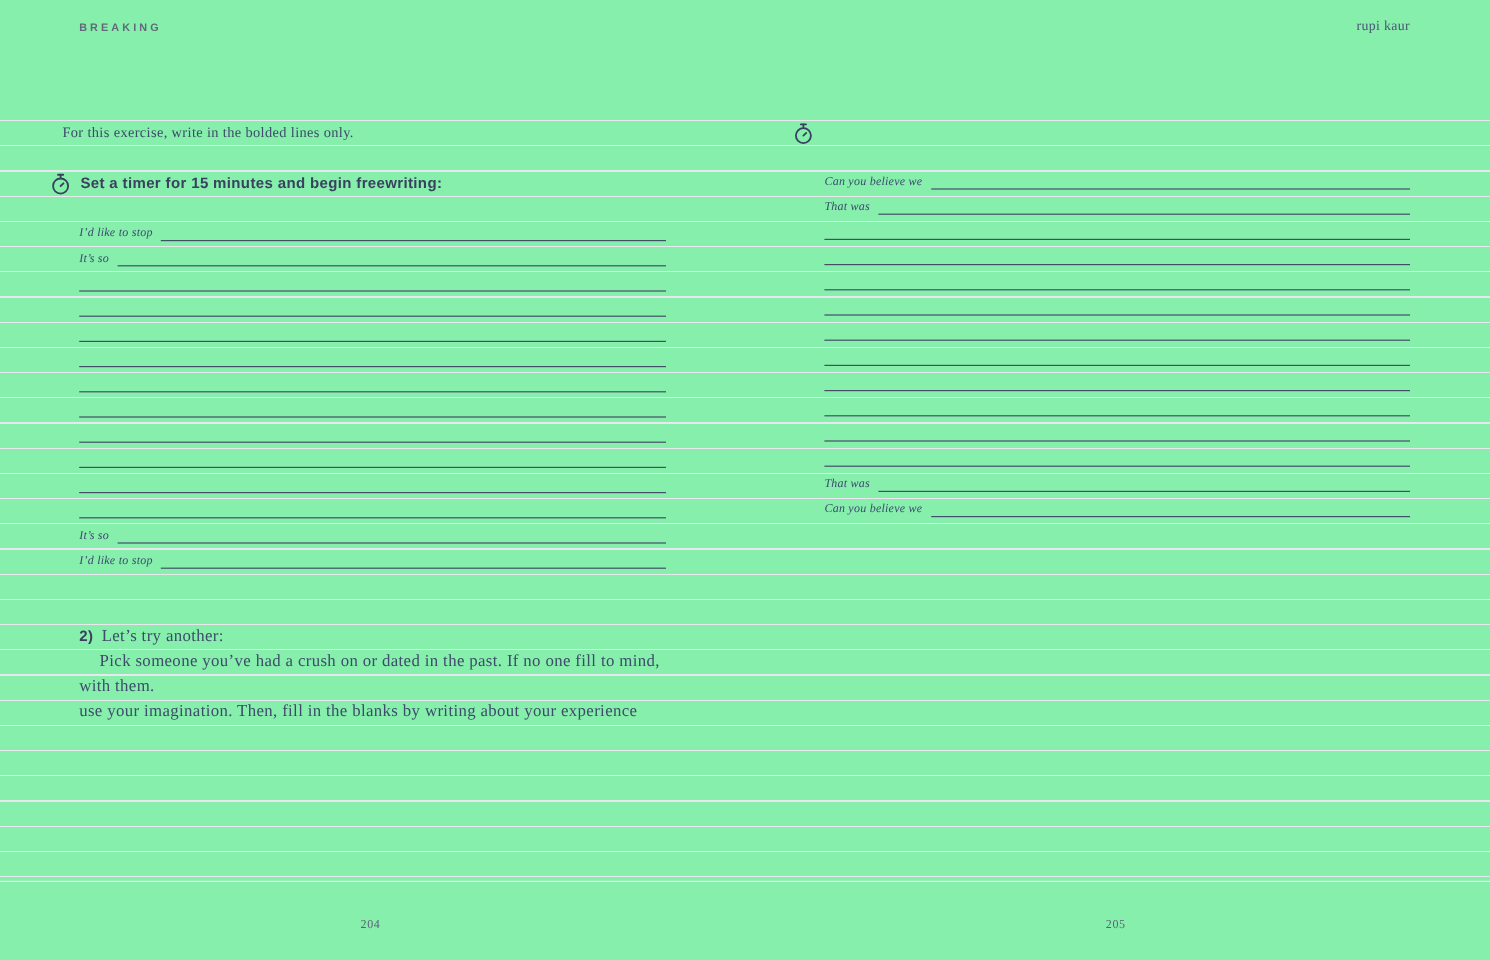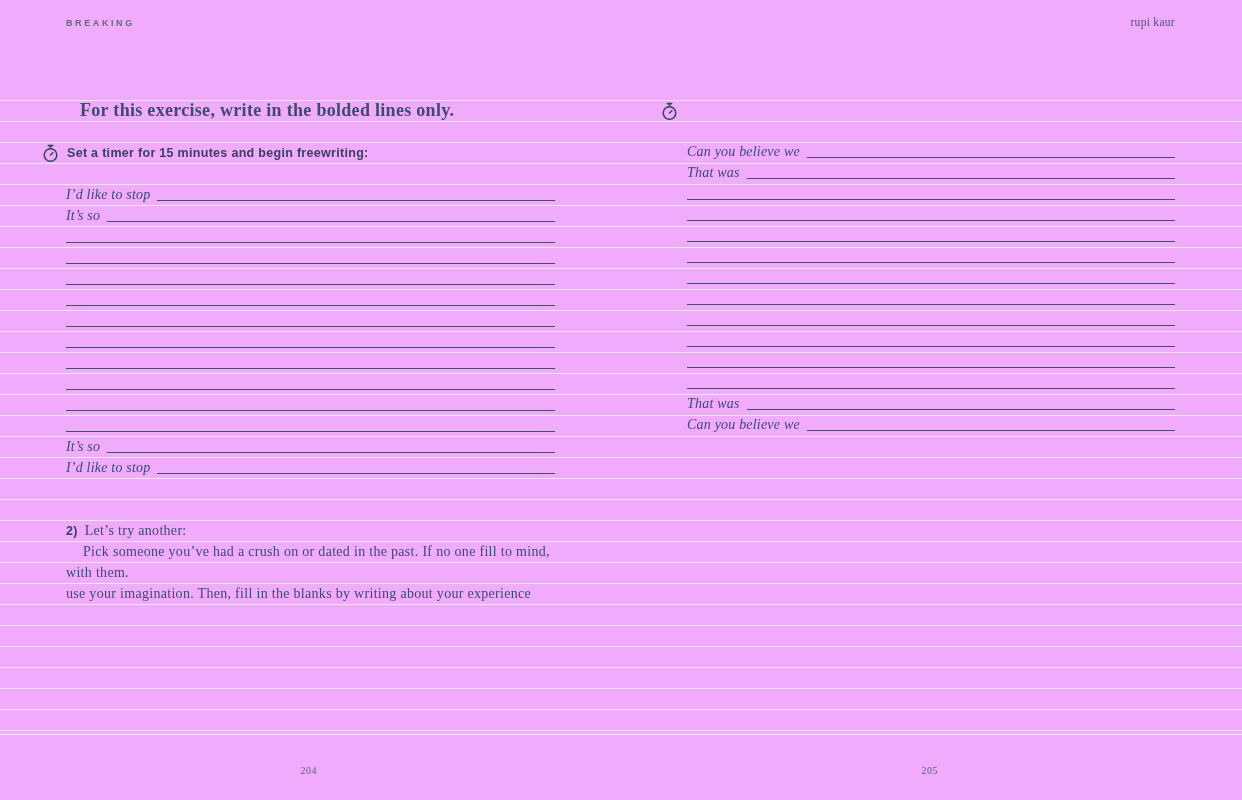--- a/index.html
+++ b/index.html
@@ -1,56 +1,56 @@
 <!DOCTYPE html>
 <html><head>
 <meta charset="utf-8">
 <title>Book Spread</title>
 <style>
   html,body { margin:0; padding:0; background:#ffffff; }
   .page {
-    position:relative; width:1242px; height:800px; background:#f0abfc;
+    position:relative; width:1242px; height:800px; background:#86efac;
     font-family:"Liberation Serif", serif; color:#3d4a6b; overflow:hidden;
   }
   
   .ruling {
     position:absolute; left:0; top:100px; width:100%; height:632px;
     background:repeating-linear-gradient(to bottom,#e9e9ed 0px,#e9e9ed 1px,transparent 1px,transparent 21px);
   }
   .bottom-rule { position:absolute; left:0; top:734px; width:100%; height:1px; background:#ededf0; }
 
   .run-head {
     position:absolute; left:66px; top:18px;
     font:600 9px "Liberation Sans", sans-serif; letter-spacing:2.6px; color:#63687a;
   }
   .author {
     position:absolute; right:67px; top:16px;
     font:11.5px "Liberation Serif", serif; color:#4c5477; letter-spacing:0.3px;text-align:center;
   }
 
   .intro {
-    position:absolute; left:80px; top:100px; height:21px; line-height:21px;
-    font-size:18px; letter-spacing:0.3px; color:#3e4b6b;font-weight:bold;
+    position:absolute; left:52px; top:100px; height:21px; line-height:21px;
+    font-size:12px; letter-spacing:0.3px; color:#3e4b6b;
   }
 
   .timer-heading { position:absolute; height:22px; display:flex; align-items:center; gap:7px; }
   .timer-heading .txt {
     font:bold 12.5px "Liberation Sans", sans-serif; color:#39415f; letter-spacing:0.3px;
   }
   #timer-left  { left:41px;  top:142px;justify-content:center; }
   #timer-right { left:660px; top:100px; }
   .sw-icon { display:block; }
 
   .col { position:absolute; }
   #col-left  { left:66px;  top:181px; width:489px; height:296px; }
   #col-right { left:687px; top:138px; width:488px; height:296px; }
 
   .fill-row { position:absolute; left:0; width:100%; height:21px; display:flex; align-items:flex-end; }
   .fill-row .prompt {
-    font-style:italic; font-size:14px; line-height:15px; letter-spacing:0.2px;
+    font-style:italic; font-size:10px; line-height:15px; letter-spacing:0.2px;
     color:#3d4a70; white-space:pre; margin-right:7px;
   }
   .fill-row .blank { flex:1; height:0; border-bottom:1.5px solid #454e68; margin-bottom:1px; }
 
   .exercise { position:absolute; left:66px; top:520px; width:505px; font-size:14px; line-height:21px; letter-spacing:0.3px; color:#3e4b6b; }
   .exercise .num { font:bold 12.5px "Liberation Sans", sans-serif; color:#39415f; margin-right:7px; }
   .ex-line.indent { text-indent:17px; }
 
   .page-num { position:absolute; top:765px; width:26px; text-align:right; font-size:10px; color:#5a6078; letter-spacing:0.5px; }
   #pn-left  { left:291px; }

